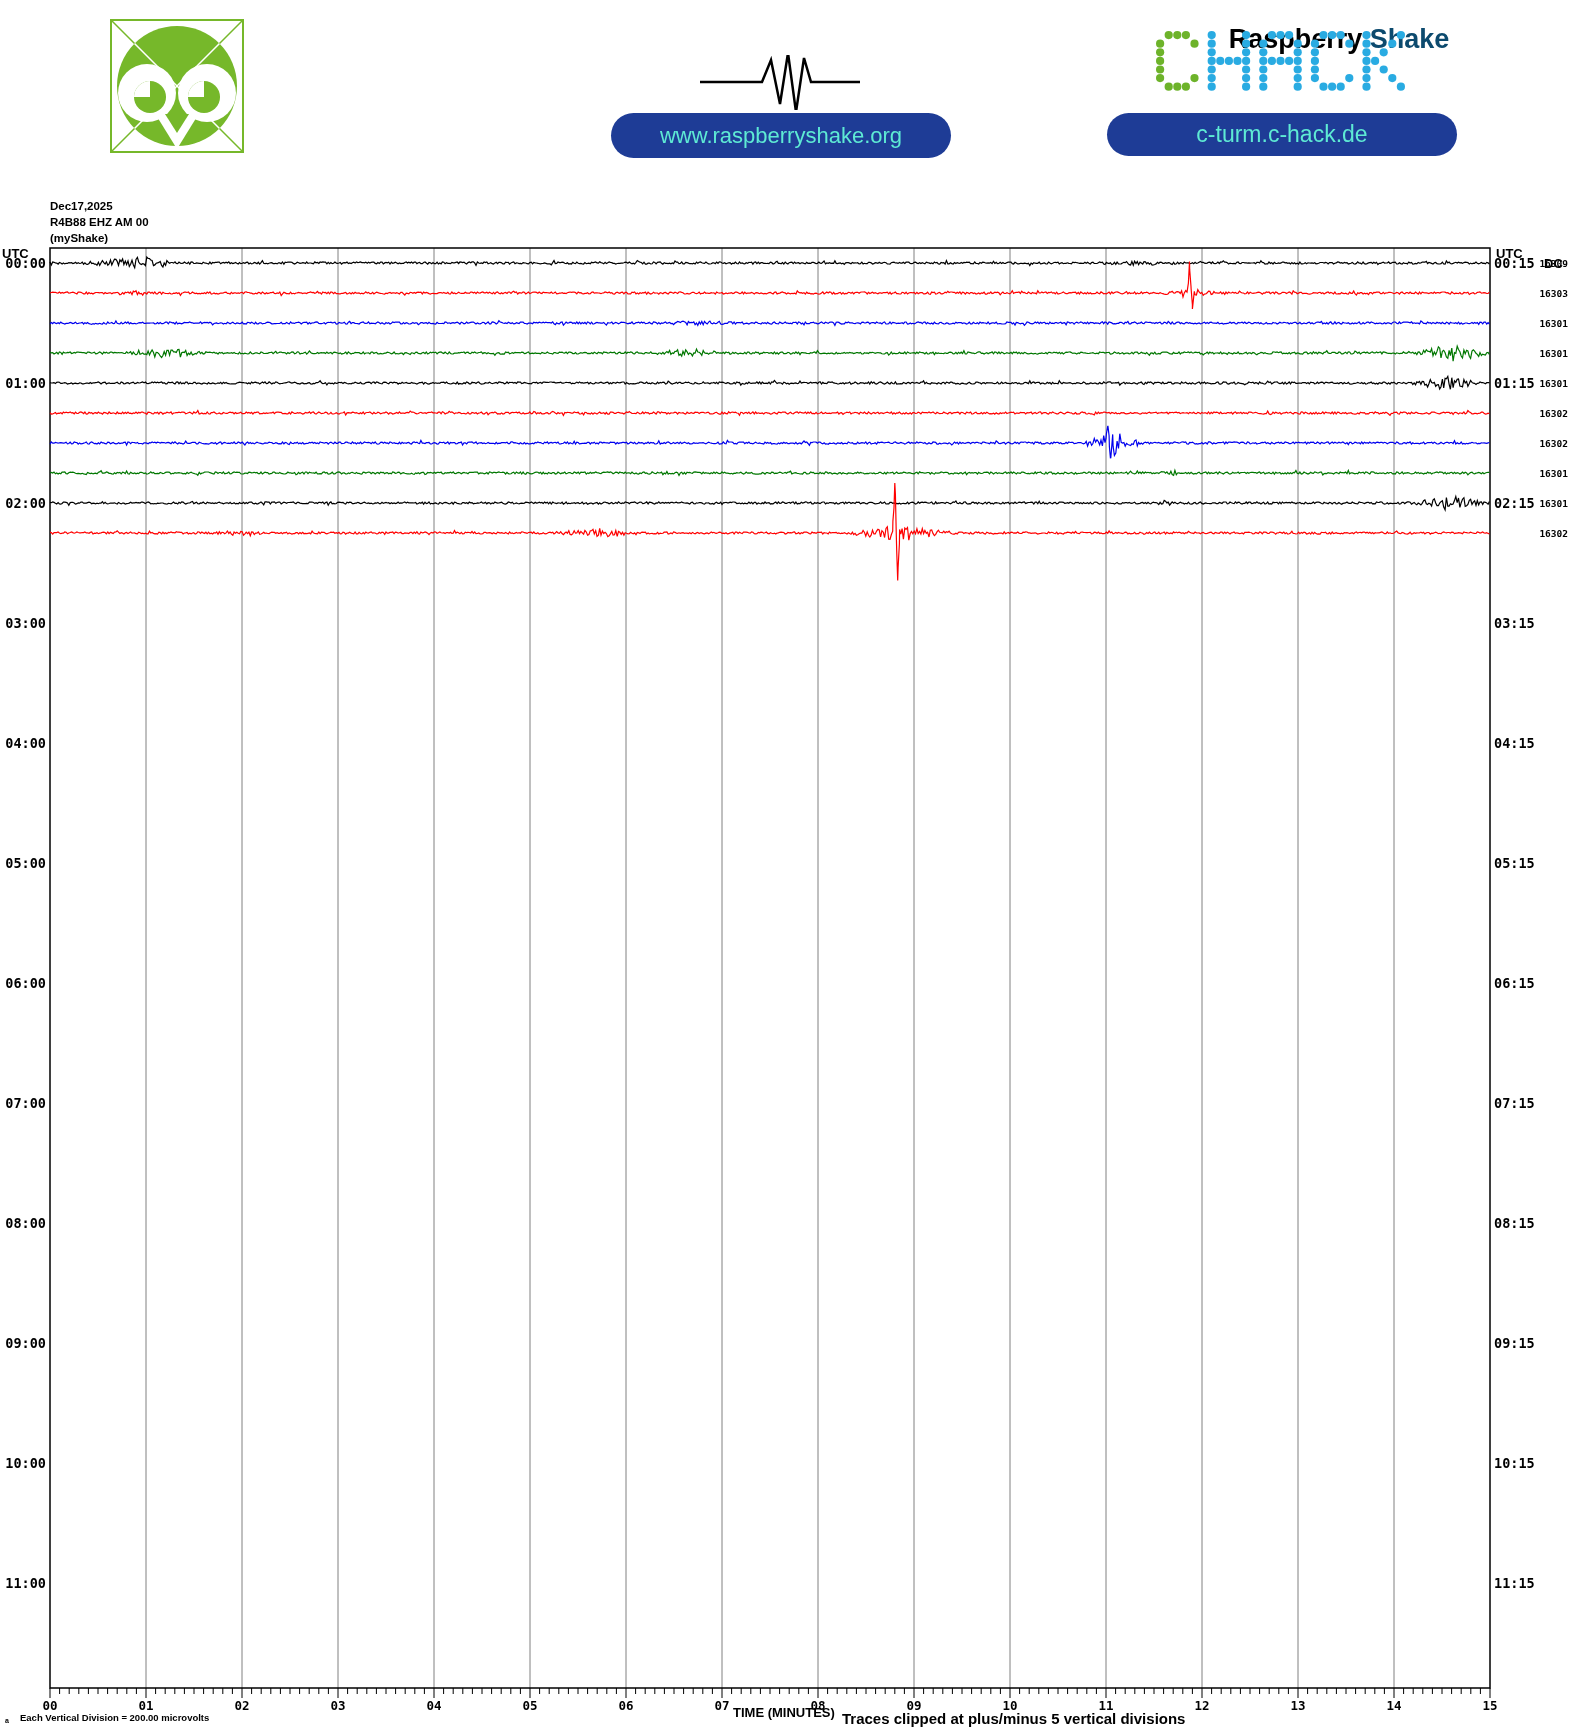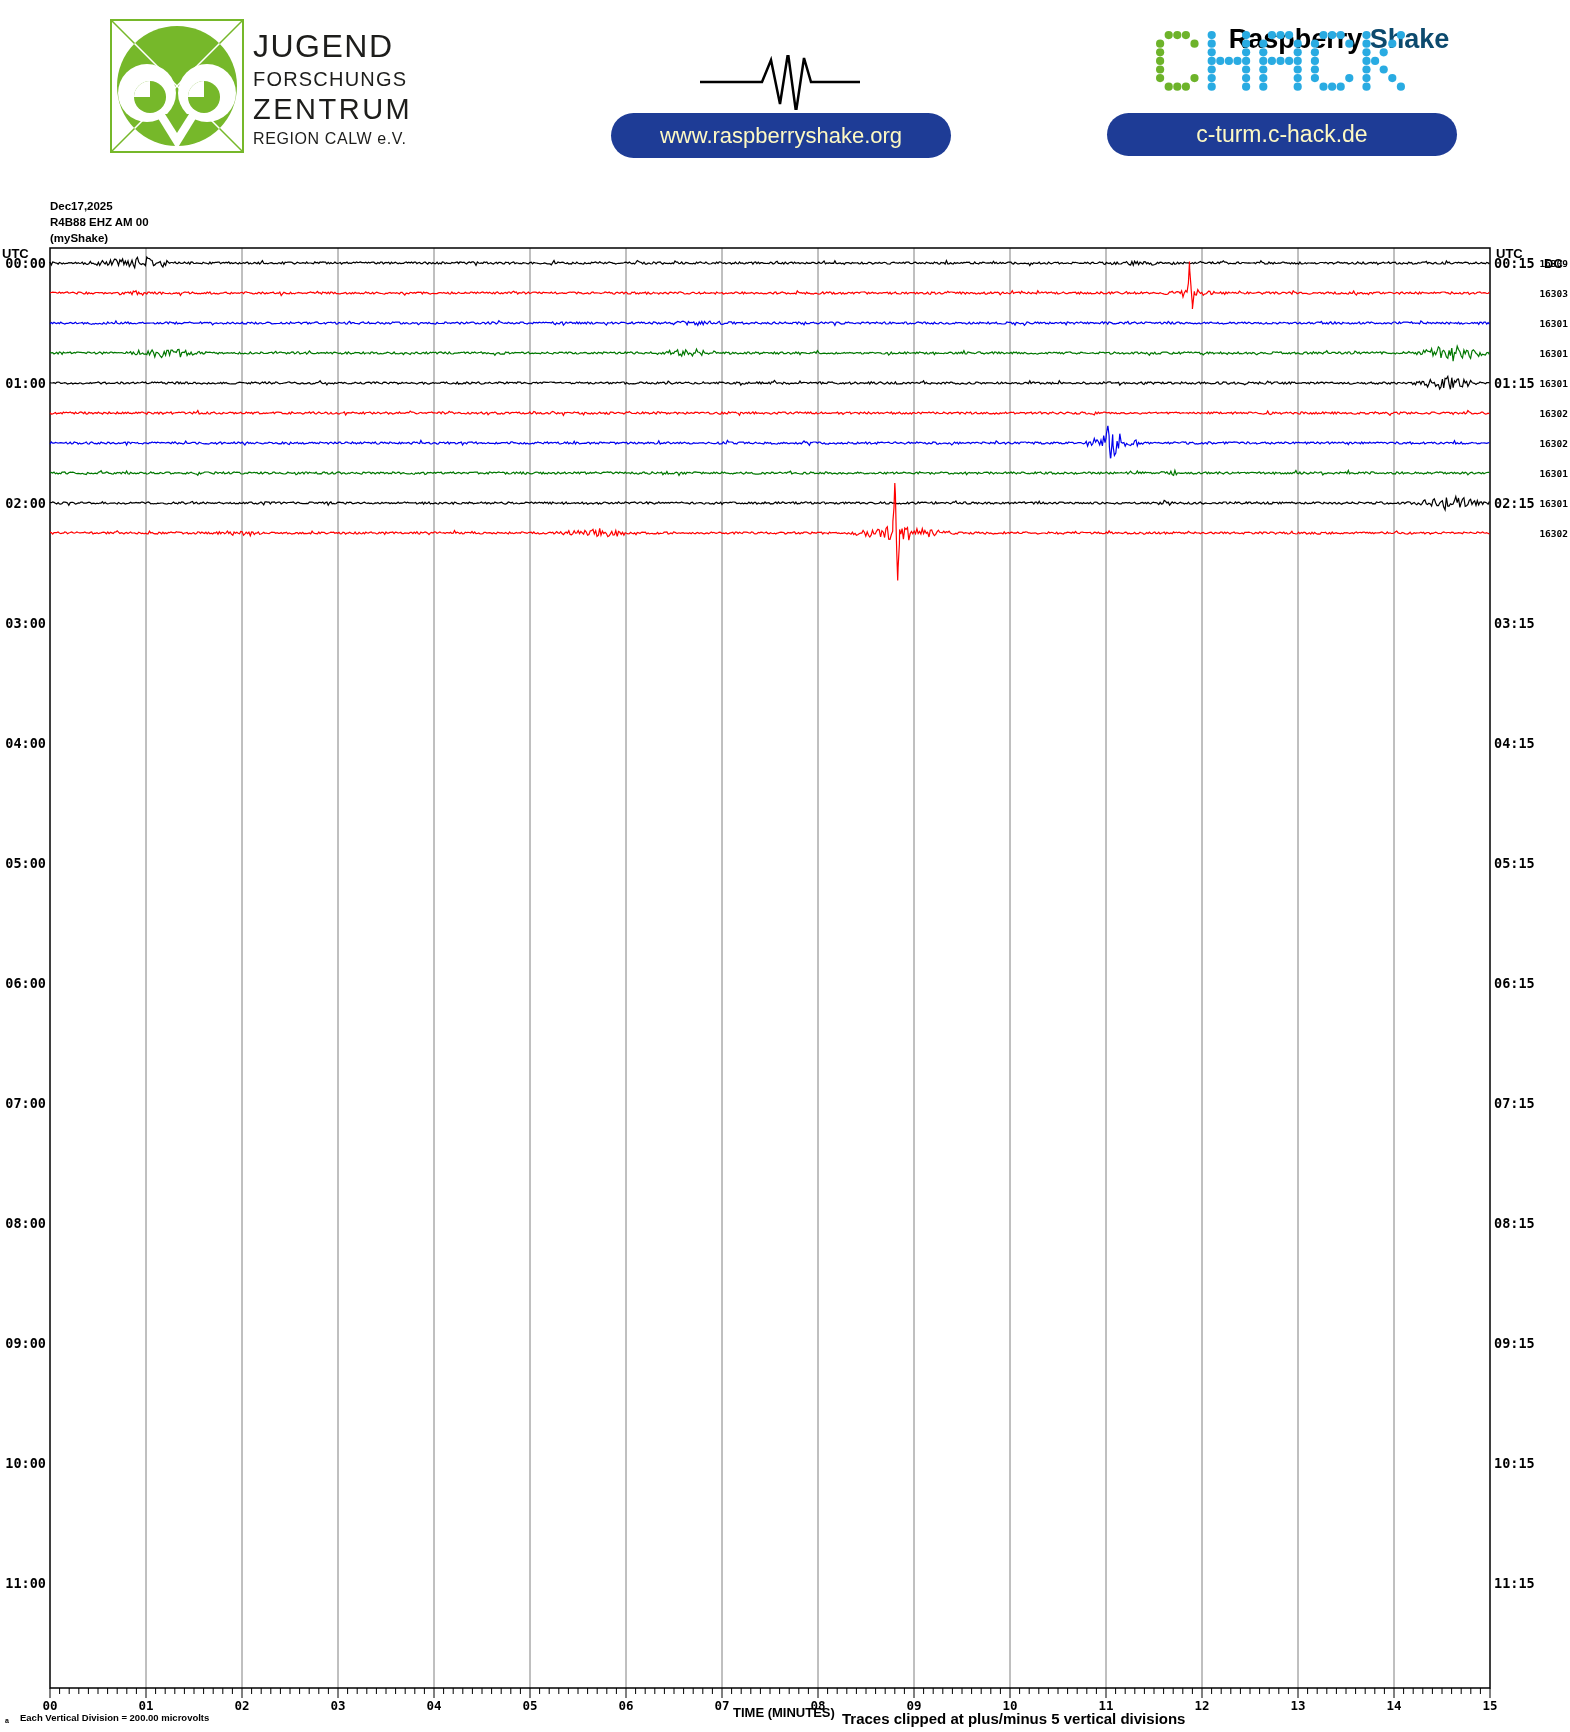--- a/index.html
+++ b/index.html
@@ -7,21 +7,21 @@
         font-family:"Liberation Sans", sans-serif;}
   .abs{position:absolute;}
   
   #jfz-text{left:253px;top:30px;color:#1d1d1b;line-height:1;}
   #jfz-text .l1{font-size:32px;letter-spacing:1.5px;}
   #jfz-text .l2{font-size:20px;letter-spacing:1.2px;margin-top:7px;}
   #jfz-text .l3{font-size:29px;letter-spacing:2.5px;margin-top:6px;}
   #jfz-text .l4{font-size:16px;letter-spacing:0.6px;margin-top:7px;}
   #rs-title{left:0;top:24px;width:1570px;text-align:center;font-size:27px;font-weight:bold;}
   #rs-title .inner{position:relative;left:-3px;margin-left:1172px;width:340px;text-align:center;}
-  .pill{border-radius:24px;color:#fef9c3;text-align:center;font-size:22px;
+  .pill{border-radius:24px;color:#5eead4;text-align:center;font-size:22px;
         display:flex;align-items:center;justify-content:center;cursor:pointer;}
   #rs-pill{left:611px;top:113px;width:340px;height:45px;}
   #chack-pill{left:1107px;top:113px;width:350px;height:43px;font-size:23px;}
   
   .mono{font-family:Liberation Sans, sans-serif;font-weight:bold;color:#000;}
   #station{left:50px;top:198px;font-size:11.5px;line-height:16px;}
   #utc-left{left:2px;top:246px;font-size:13px;}
   #utc-right{left:1496px;top:246px;font-size:13px;}
   #dc-header{left:1544px;top:256px;font-size:13px;}
   #scale-prefix{left:5px;top:1717px;font-size:7px;}
@@ -45,26 +45,20 @@
     <path d="M1,3 L133,135 M133,3 L1,135" stroke="#ffffff" stroke-width="1.5" fill="none" clip-path="url(#owlhead)"></path>
     <circle cx="37" cy="76" r="29" fill="#ffffff"></circle>
     <circle cx="97" cy="76" r="29" fill="#ffffff"></circle>
     <circle cx="40" cy="80" r="16" fill="#76b82a"></circle>
     <circle cx="94" cy="80" r="16" fill="#76b82a"></circle>
     <path d="M40,80 L40,64 A16,16 0 0 0 24,80 Z" fill="#ffffff"></path>
     <path d="M94,80 L94,64 A16,16 0 0 0 78,80 Z" fill="#ffffff"></path>
     <path d="M46,98 L88,98 L67,132 Z" fill="#ffffff"></path>
     <path d="M55,97 L79,97 L67,116 Z" fill="#76b82a"></path>
   </svg>
-  <div class="abs" id="jfz-text">
-    <div class="l1">JUGEND</div>
-    <div class="l2">FORSCHUNGS</div>
-    <div class="l3">ZENTRUM</div>
-    <div class="l4">REGION CALW e.V.</div>
-  </div>
 
   <div class="abs" id="rs-title">
     <div class="inner">
       <span>Raspberry</span>
       <span id="shake-word" style="color: #0c4a6e;">Shake</span>
     </div>
   </div>
   <svg class="abs" style="left:695px;top:55px" width="170" height="55" viewBox="0 0 170 55">
     <path d="M5,27 H67 L76,5 L85,49 L93,-2 L101,57 L109,3 L116,27 H165" stroke="#000000" stroke-width="2.5" fill="none"></path>
   </svg>

